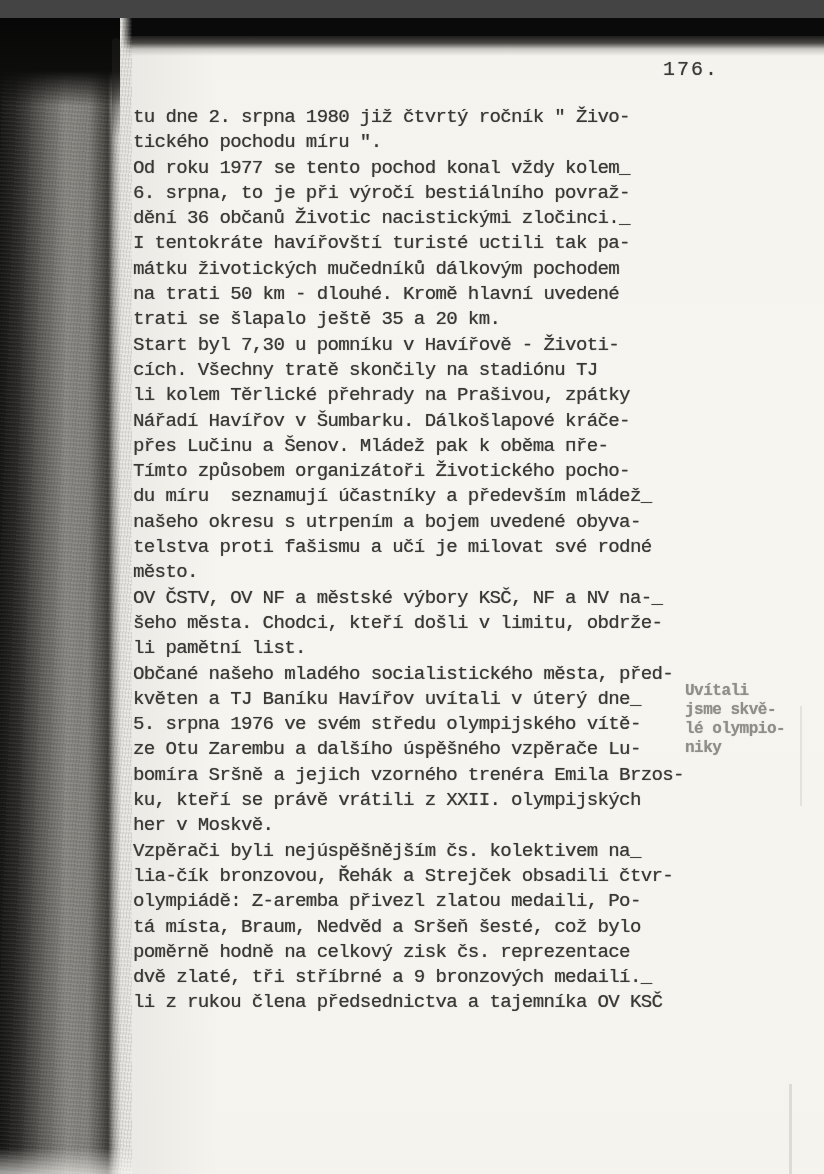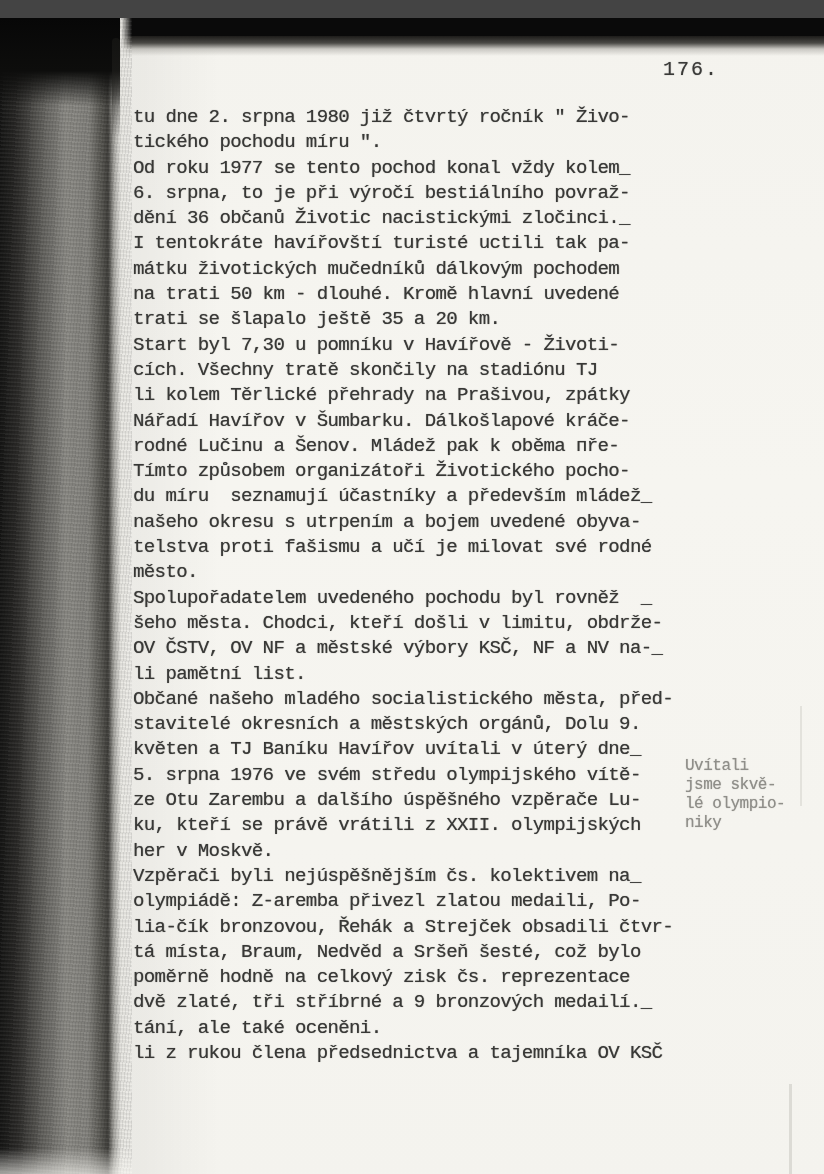--- a/index.html
+++ b/index.html
@@ -52,25 +52,26 @@
   }
   .body-text{
     position:absolute;left:133px;top:87px;width:600px;
     font-size:19px;line-height:25.3px;
     color:#383836;
     text-shadow:0 0 1px rgba(52,52,50,0.55), 0.4px 0.4px 0 rgba(52,52,50,0.25);
     letter-spacing:-0.6px;
   }
   .body-text .tline{white-space:pre;height:25.3px;}
   .margin-note{
-    position:absolute;left:685px;top:739px;width:130px;
+    position:absolute;left:685px;top:664px;width:130px;
     font-size:16px;line-height:19px;
     color:#8f8e89;
     text-shadow:0 0 1px rgba(140,139,134,0.7);
     letter-spacing:-0.5px;
+    font-weight:bold;
   }
   .margin-note .tline{white-space:pre;height:19px;}
   
   .bottom-dashes{
     position:absolute;left:228px;top:1158px;width:568px;height:7px;
     background:repeating-linear-gradient(90deg,#d6d5d0 0 40px, rgba(0,0,0,0) 40px 58px);
     opacity:0.85;border-radius:3px;
   }
   
   .right-edge{
@@ -104,44 +105,42 @@
       <div class="tline">6. srpna, to je při výročí bestiálního povraž-</div>
       <div class="tline">dění 36 občanů Životic nacistickými zločinci._</div>
       <div class="tline">I tentokráte havířovští turisté uctili tak pa-</div>
       <div class="tline">mátku životických mučedníků dálkovým pochodem</div>
       <div class="tline">na trati 50 km - dlouhé. Kromě hlavní uvedené</div>
       <div class="tline">trati se šlapalo ještě 35 a 20 km.</div>
       <div class="tline">Start byl 7,30 u pomníku v Havířově - Životi-</div>
       <div class="tline">cích. Všechny tratě skončily na stadiónu TJ</div>
       <div class="tline">li kolem Těrlické přehrady na Prašivou, zpátky</div>
       <div class="tline">Nářadí Havířov v Šumbarku. Dálkošlapové kráče-</div>
-      <div class="tline">rodné Lučinu a Šenov. Mládež pak k oběma пře-</div>
+      <div class="tline">přes Lučinu a Šenov. Mládež pak k oběma пře-</div>
       <div class="tline">Tímto způsobem organizátoři Životického pocho-</div>
       <div class="tline">du míru  seznamují účastníky a především mládež_</div>
       <div class="tline">našeho okresu s utrpením a bojem uvedené obyva-</div>
       <div class="tline">telstva proti fašismu a učí je milovat své rodné</div>
       <div class="tline">město.</div>
-      <div class="tline">Spolupořadatelem uvedeného pochodu byl rovněž  _</div>
+      <div class="tline">OV ČSTV, OV NF a městské výbory KSČ, NF a NV na-_</div>
       <div class="tline">šeho města. Chodci, kteří došli v limitu, obdrže-</div>
-      <div class="tline">OV ČSTV, OV NF a městské výbory KSČ, NF a NV na-_</div>
       <div class="tline">li pamětní list.</div>
       <div class="tline">Občané našeho mladého socialistického města, před-</div>
-      <div class="tline">stavitelé okresních a městských orgánů, Dolu 9.</div>
       <div class="tline">květen a TJ Baníku Havířov uvítali v úterý dne_</div>
       <div class="tline">5. srpna 1976 ve svém středu olympijského vítě-</div>
       <div class="tline">ze Otu Zarembu a dalšího úspěšného vzpěrače Lu-</div>
+      <div class="tline">bomíra Sršně a jejich vzorného trenéra Emila Brzos-</div>
       <div class="tline">ku, kteří se právě vrátili z XXII. olympijských</div>
       <div class="tline">her v Moskvě.</div>
       <div class="tline">Vzpěrači byli nejúspěšnějším čs. kolektivem na_</div>
+      <div class="tline">lia-čík bronzovou, Řehák a Strejček obsadili čtvr-</div>
       <div class="tline">olympiádě: Z-aremba přivezl zlatou medaili, Po-</div>
-      <div class="tline">lia-čík bronzovou, Řehák a Strejček obsadili čtvr-</div>
       <div class="tline">tá místa, Braum, Nedvěd a Sršeň šesté, což bylo</div>
       <div class="tline">poměrně hodně na celkový zisk čs. reprezentace</div>
       <div class="tline">dvě zlaté, tři stříbrné a 9 bronzových medailí._</div>
-      <div class="tline">tání, ale také oceněni.</div>
       <div class="tline">li z rukou člena předsednictva a tajemníka OV KSČ</div>
     </div>
 
   <div class="margin-note">
       <div class="tline">Uvítali</div>
       <div class="tline">jsme skvě-</div>
       <div class="tline">lé olympio-</div>
       <div class="tline">niky</div>
     </div>
 

